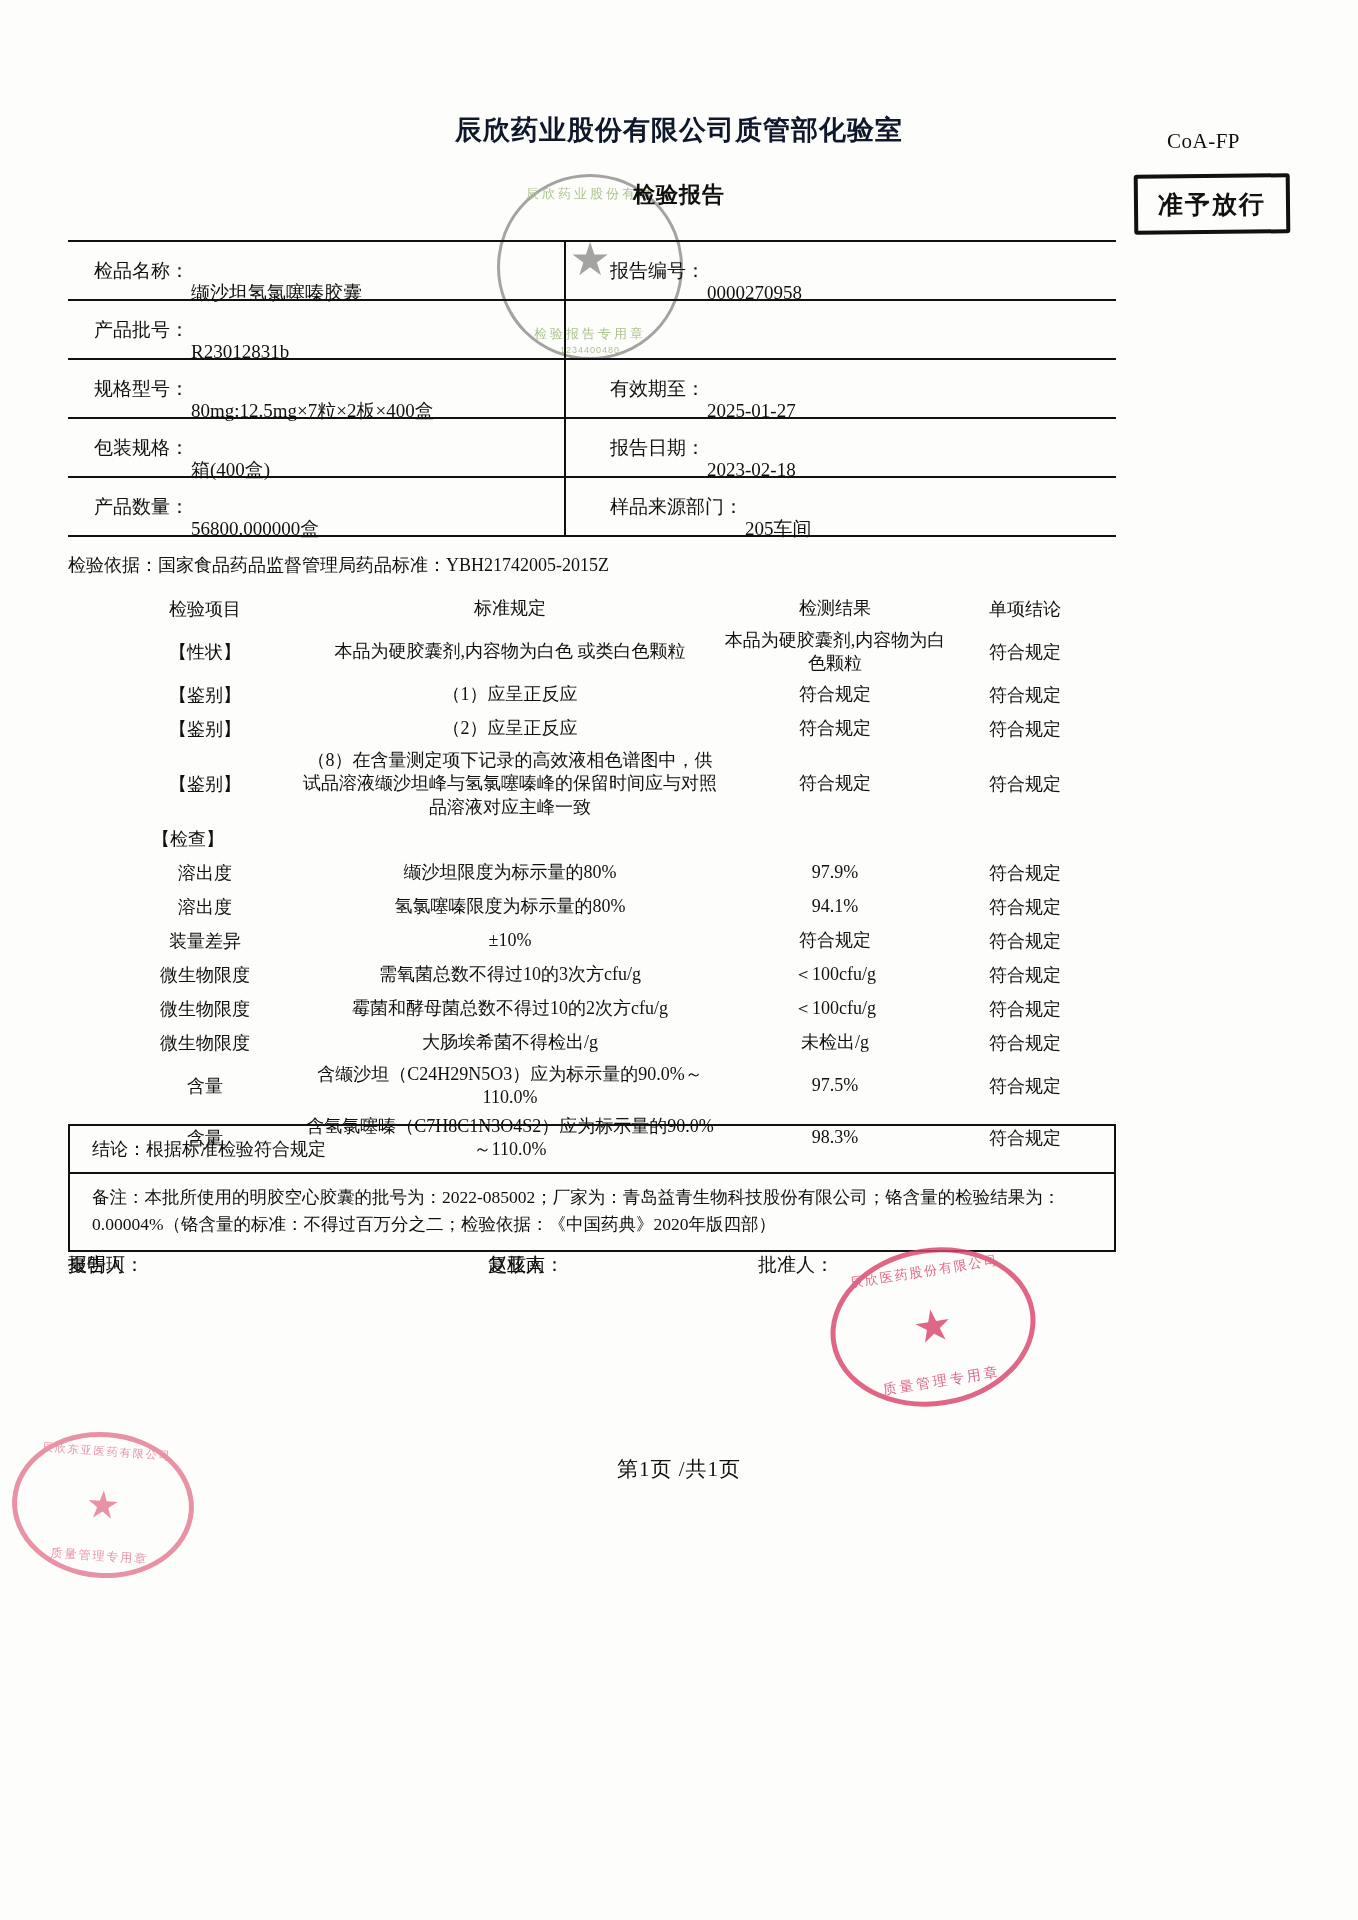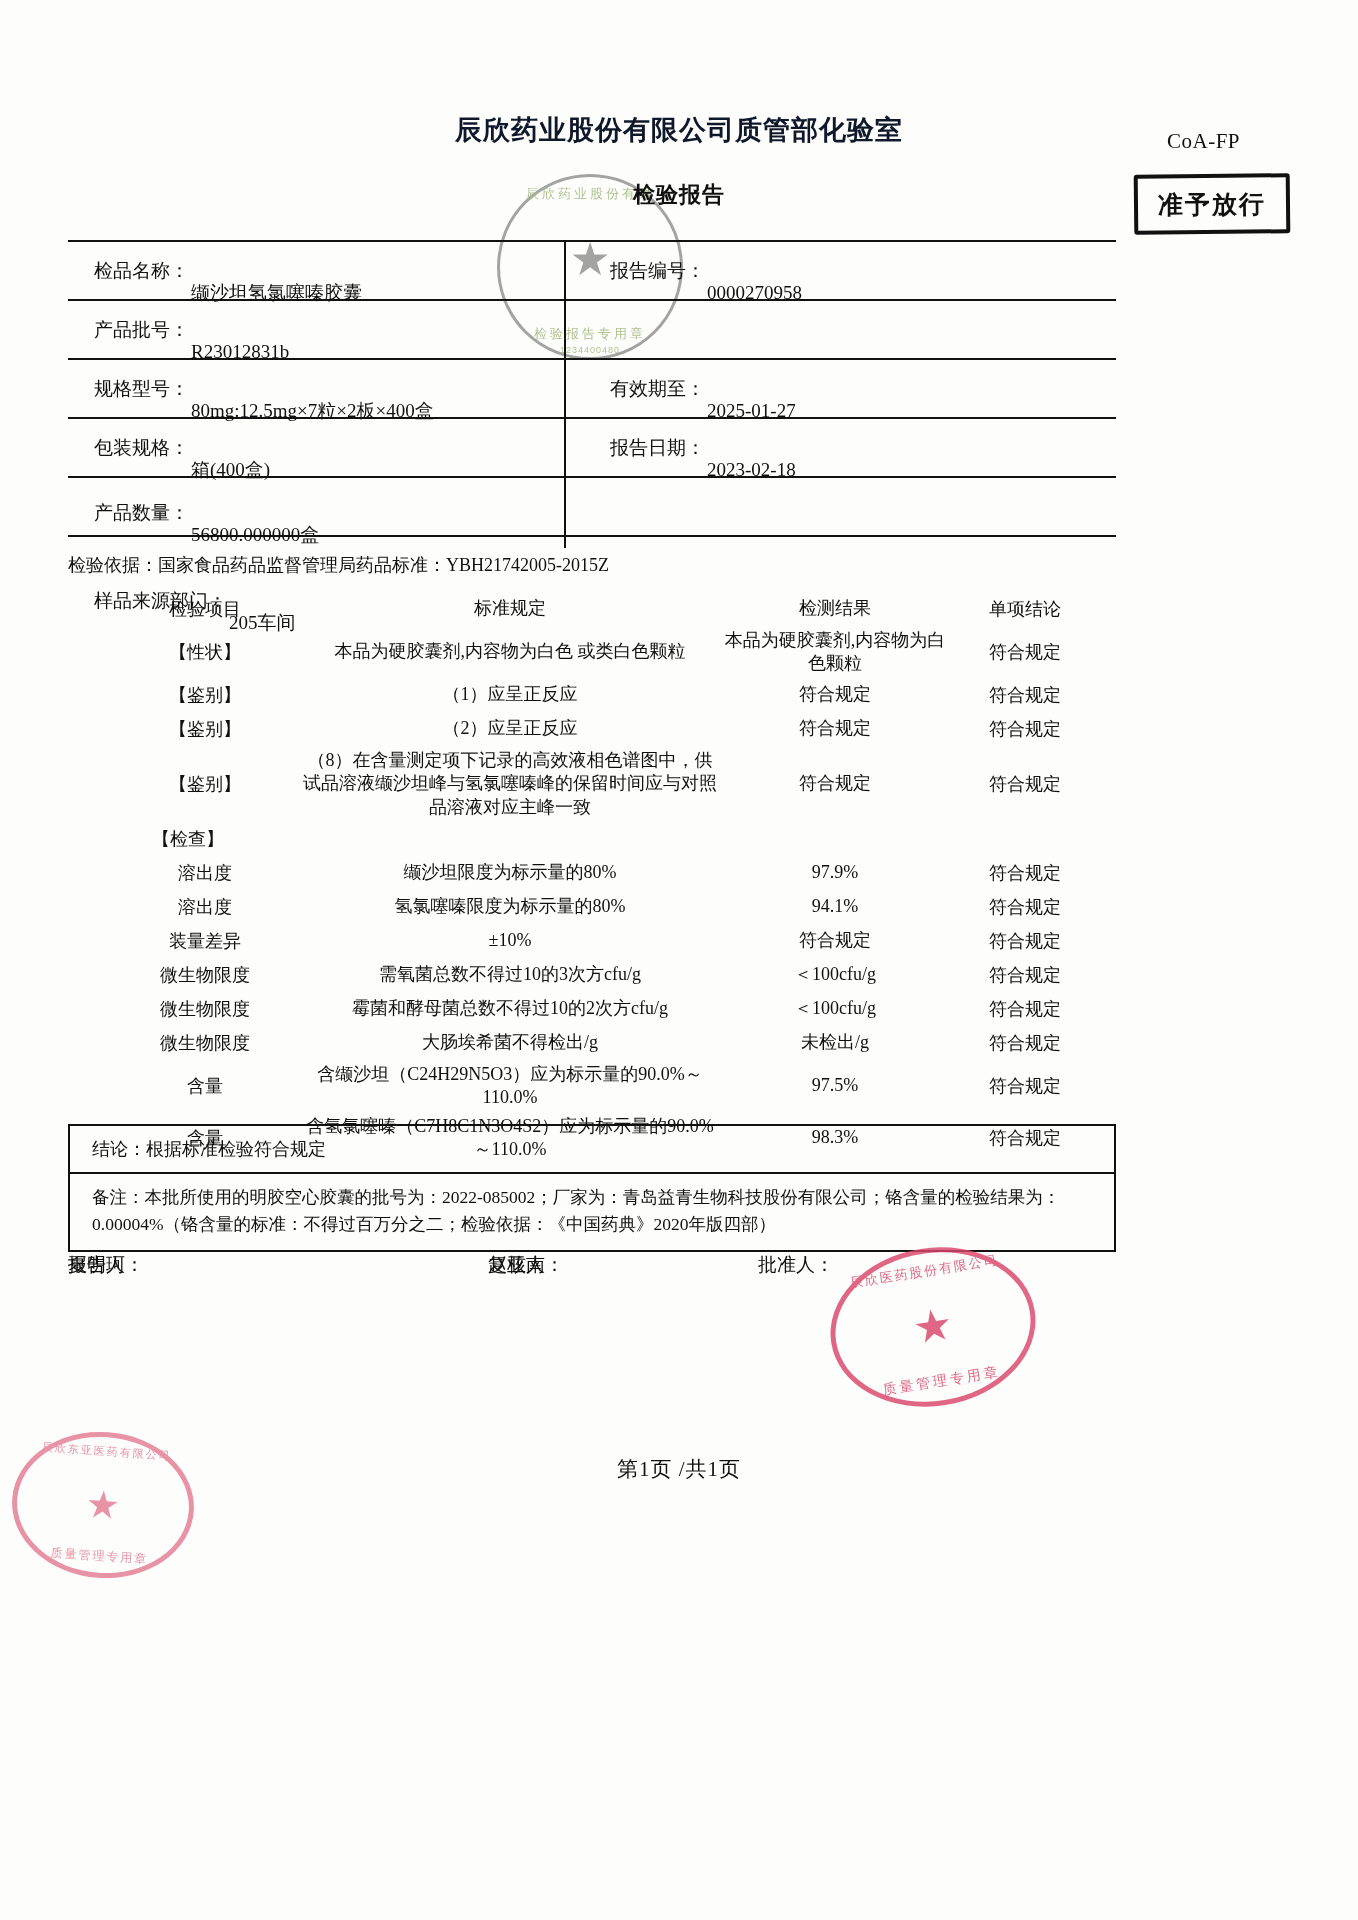--- a/index.html
+++ b/index.html
@@ -83,21 +83,21 @@
     position:absolute;left:68px;top:240px;width:1048px;
     border-top:2.5px solid #111;
     border-bottom:2.5px solid #111;
   }
   .info-row{
     display:flex;
     height:57px;
     border-bottom:2px solid #111;
     gap:18px;
   }
-  .info-row:last-child{border-bottom:none;flex-direction:column;}
+  .info-row:last-child{border-bottom:none;}
   .info-cell{
     display:flex;align-items:center;
     font-size:19px;
     padding-left:26px;
     box-sizing:border-box;
   }
   .info-cell.left{width:498px;border-right:2px solid #111;}
   .info-cell.right{flex:1;}
   .info-label{white-space:pre;}
   .info-val{margin-left:2px;margin-top:44px;}

